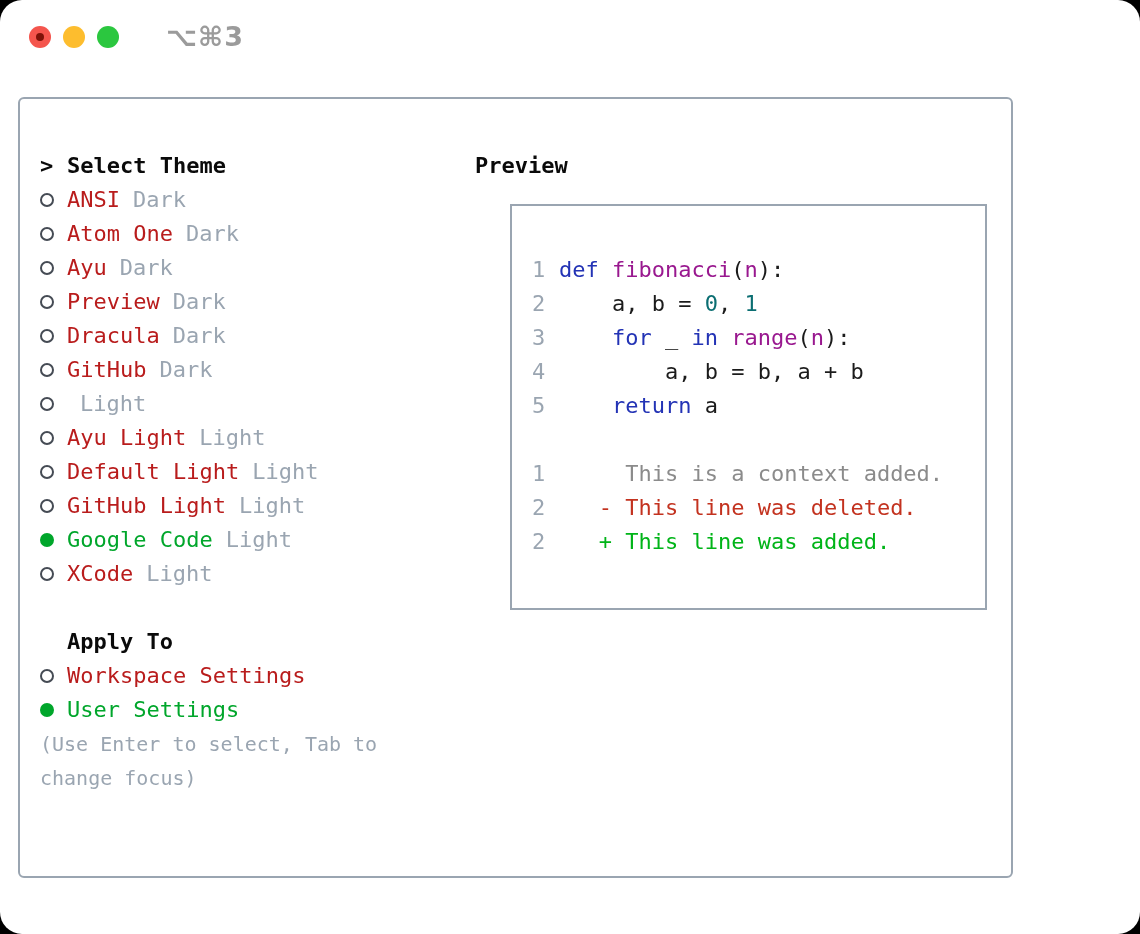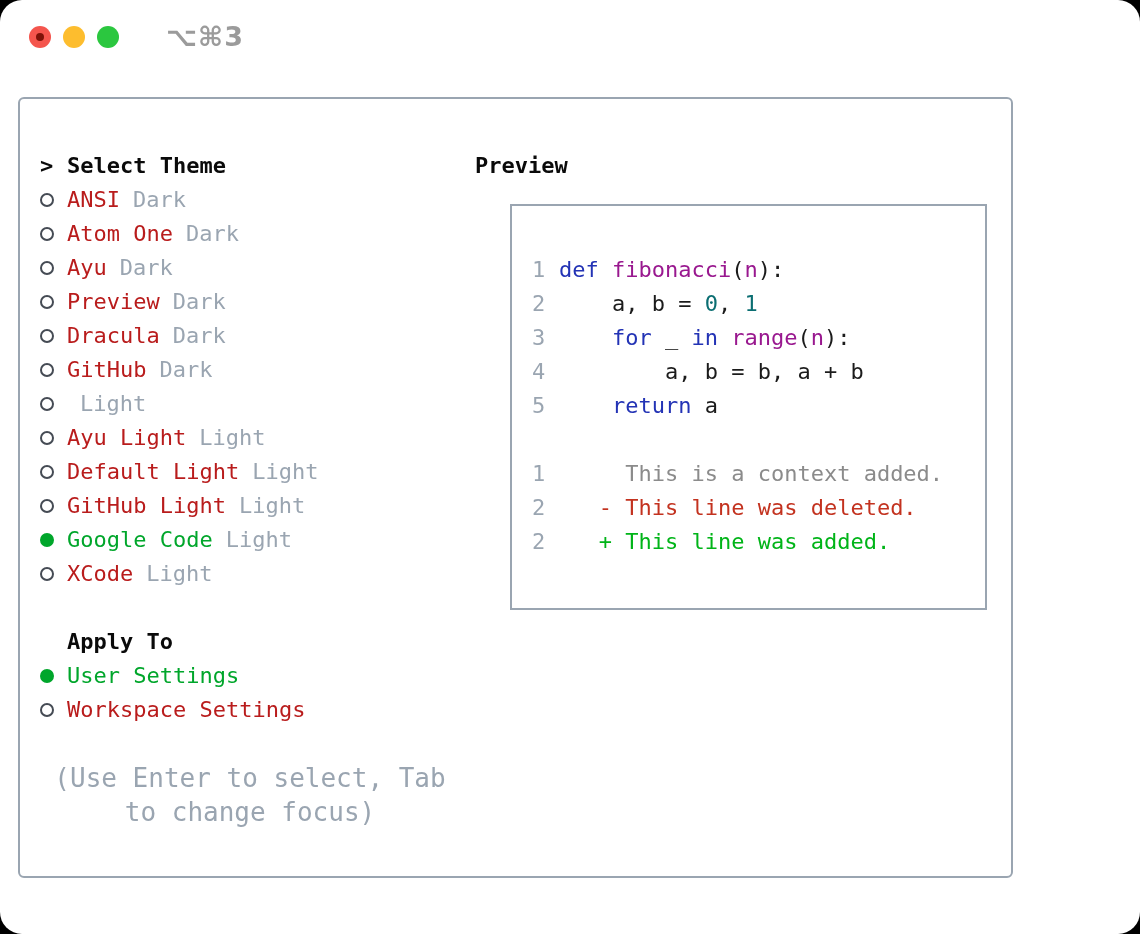--- a/index.html
+++ b/index.html
@@ -29,21 +29,21 @@
   .row { display:flex; align-items:center; height:34px; white-space:pre; }
   .marker { width:27px; flex:none; display:flex; align-items:center; }
   .circle { width:14px; height:14px; box-sizing:border-box; border:2px solid #454b54; border-radius:50%; }
   .row.selected .circle { background:var(--sel-green); border-color:var(--sel-green); }
   .row.selected .opt-name { color:var(--sel-green); }
   .opt-name { color:#b91c1c; }
   .opt-variant { color:var(--muted); margin-left:13px;text-align:center; }
   .row.header-row { font-weight:bold; color:#0a0a0a; }
   .row.header-row .marker { font-weight:bold; }
   .gap-above { margin-top:34px;text-align:right; }
-  .help-text { margin-top:34px; width:420px; color:var(--muted); font-size:26px; line-height:34px;text-align:center; }
+  .help-text { width:420px; color:var(--muted); font-size:20px; line-height:34px; }
   
   .preview-title { position:absolute; left:455px; top:50px; height:34px; line-height:34px; font-size:22px; font-weight:bold; color:#0a0a0a; }
   .preview-box {
     position:absolute; left:490px; top:105px; width:477px; height:406px;
     box-sizing:border-box; border:2px solid var(--muted);
     padding:47px 0 0 20px; font-size:22px; line-height:34px; overflow:hidden;
   }
   .code-line { display:flex; height:34px; white-space:pre; }
   .lnum { width:27px; flex:none; color:var(--muted); }
   .blank-line { height:34px; }
@@ -87,22 +87,22 @@
           <div class="row"><span class="marker"><span class="circle"></span></span><span class="opt-name">Default Light</span><span class="opt-variant">Light</span></div>
           <div class="row"><span class="marker"><span class="circle"></span></span><span class="opt-name">GitHub Light</span><span class="opt-variant">Light</span></div>
           <div class="row selected"><span class="marker"><span class="circle"></span></span><span class="opt-name">Google Code</span><span class="opt-variant">Light</span></div>
           <div class="row"><span class="marker"><span class="circle"></span></span><span class="opt-name">XCode</span><span class="opt-variant">Light</span></div>
         </div>
 
       <div class="row header-row gap-above">
         <span class="marker"></span><span>Apply To</span>
       </div>
       <div id="apply-items">
+          <div class="row"><span class="marker"><span class="circle"></span></span><span class="opt-name">Workspace Settings</span></div>
           <div class="row selected"><span class="marker"><span class="circle"></span></span><span class="opt-name">User Settings</span></div>
-          <div class="row"><span class="marker"><span class="circle"></span></span><span class="opt-name">Workspace Settings</span></div>
         </div>
 
       <div class="help-text">(Use Enter to select, Tab to change focus)</div>
     </div>
 
     <div class="preview-title">Preview</div>
     <div class="preview-box">
       <div id="code-lines">
           <div class="code-line"><span class="lnum">1</span><span class="tok-kw">def</span><span class="tok-pl"> </span><span class="tok-fn">fibonacci</span><span class="tok-pl">(</span><span class="tok-fn">n</span><span class="tok-pl">):</span></div>
           <div class="code-line"><span class="lnum">2</span><span class="tok-pl">    a, b = </span><span class="tok-num">0</span><span class="tok-pl">, </span><span class="tok-num">1</span></div>

